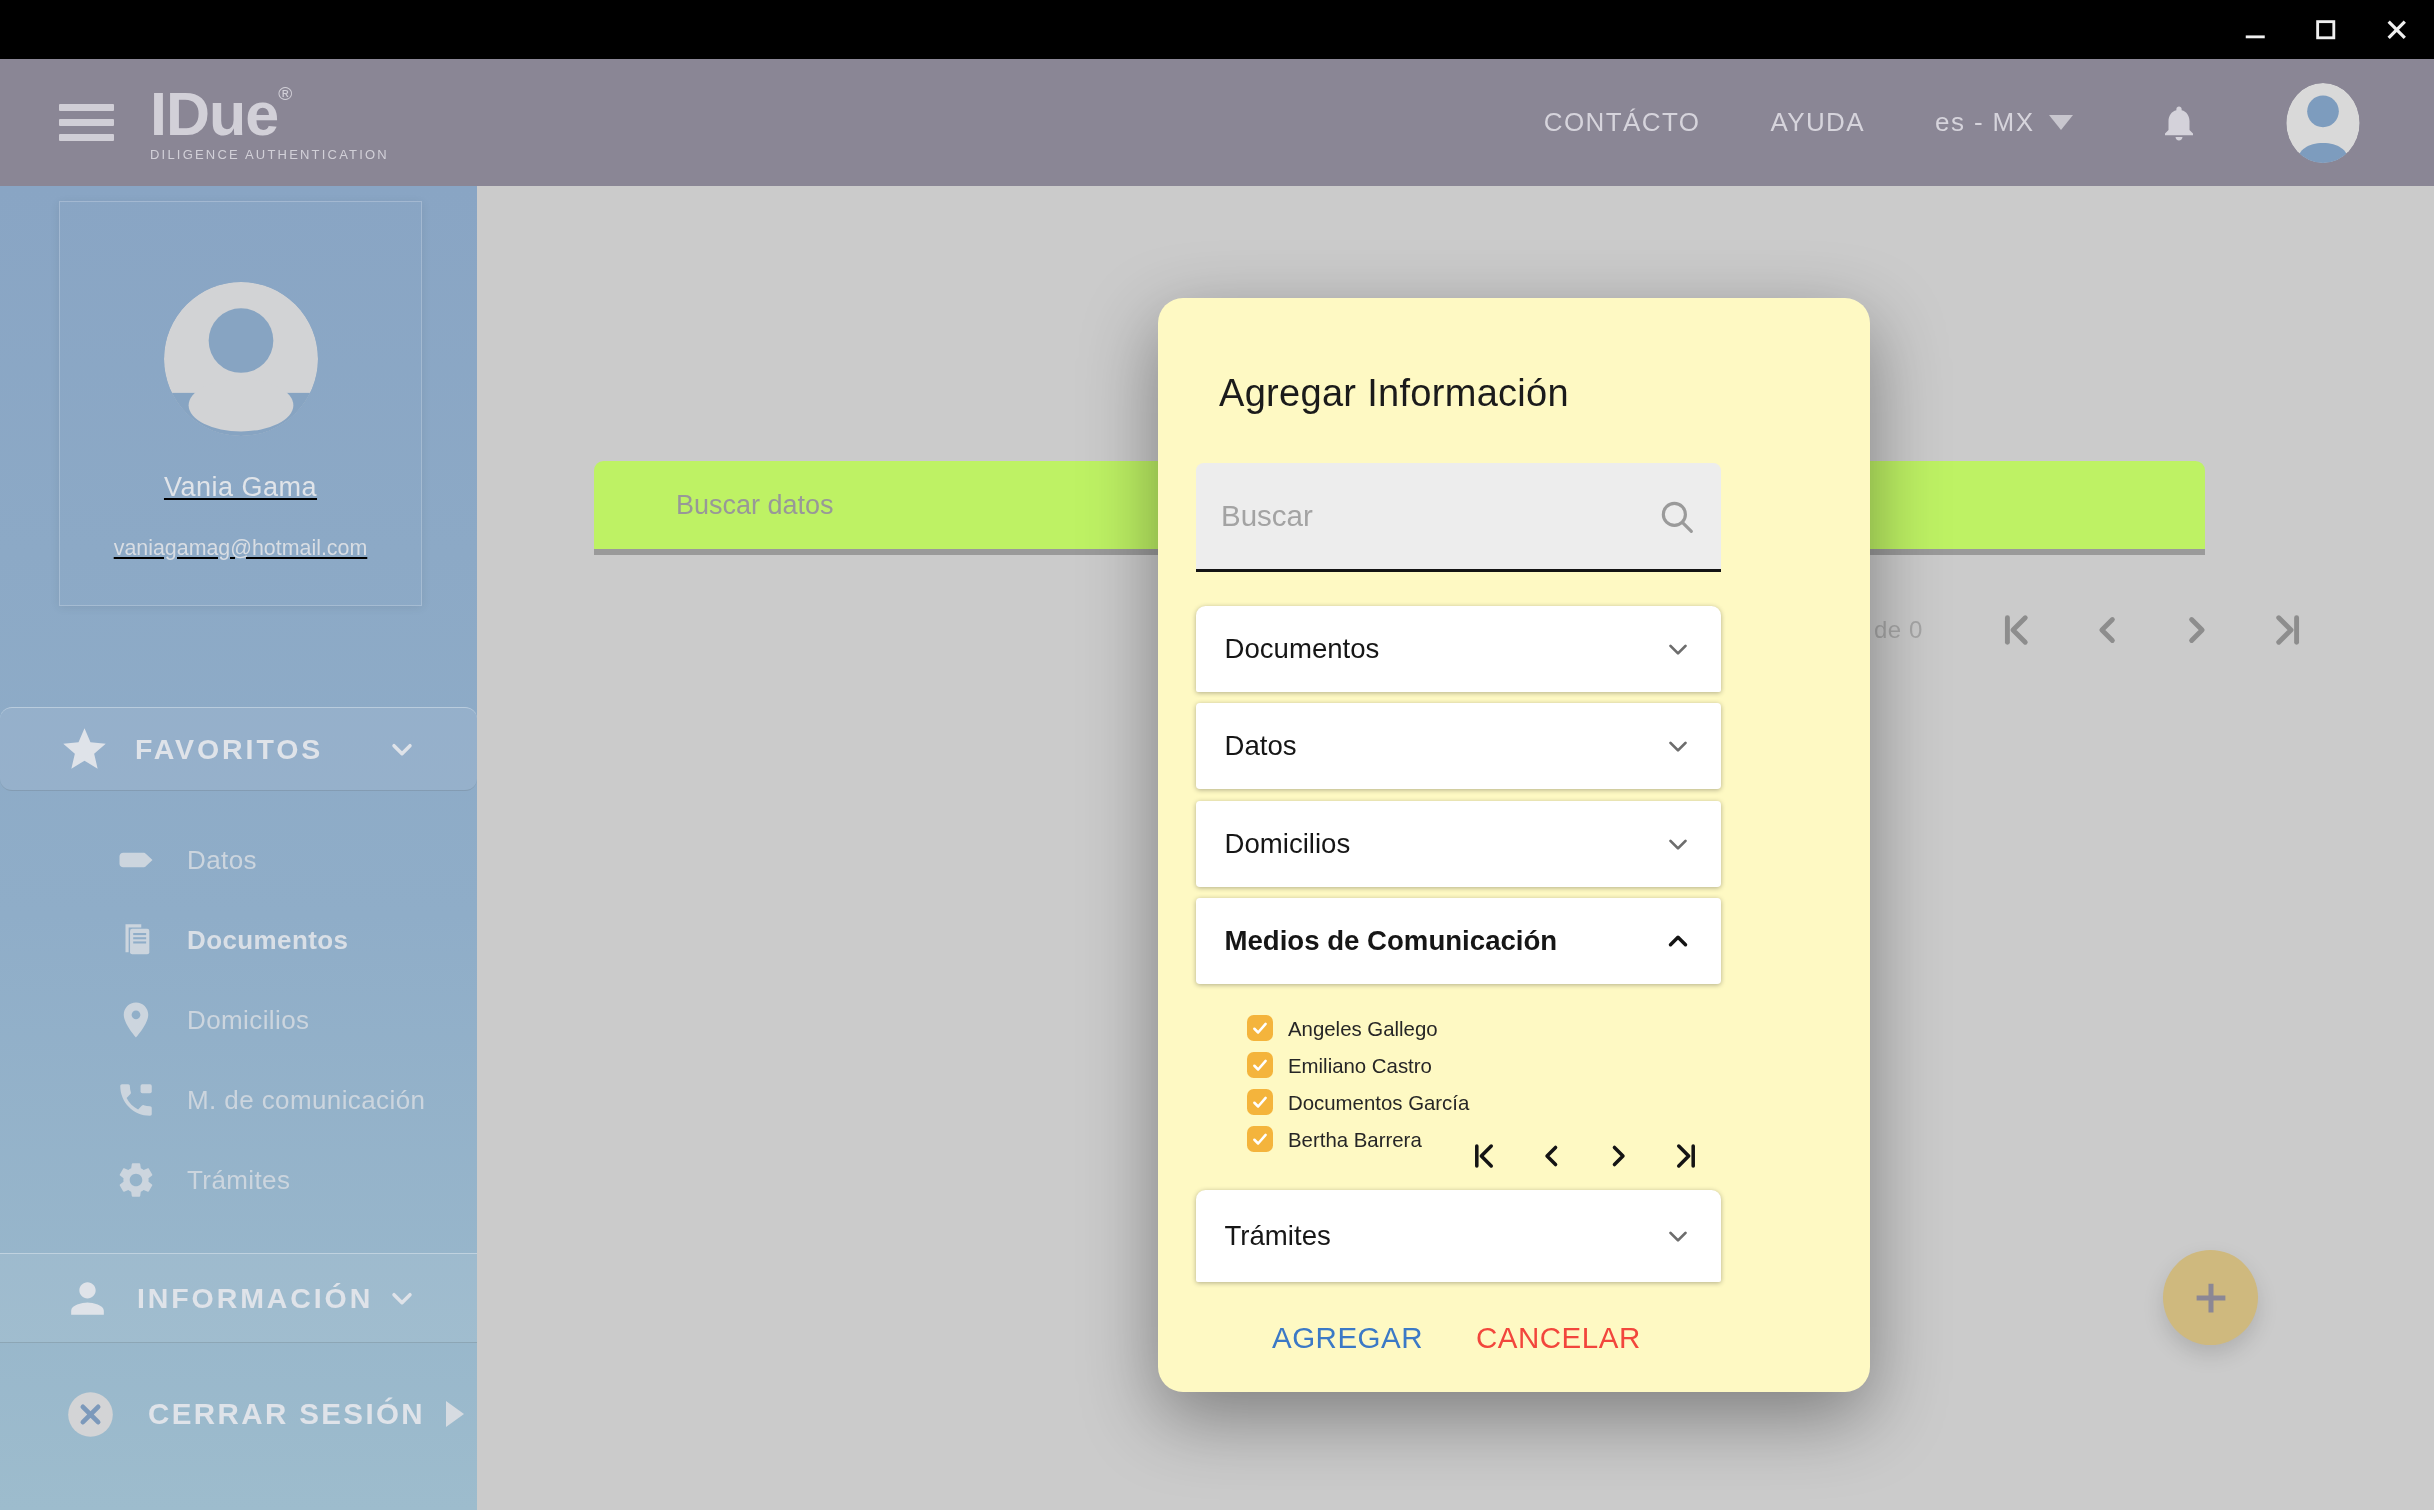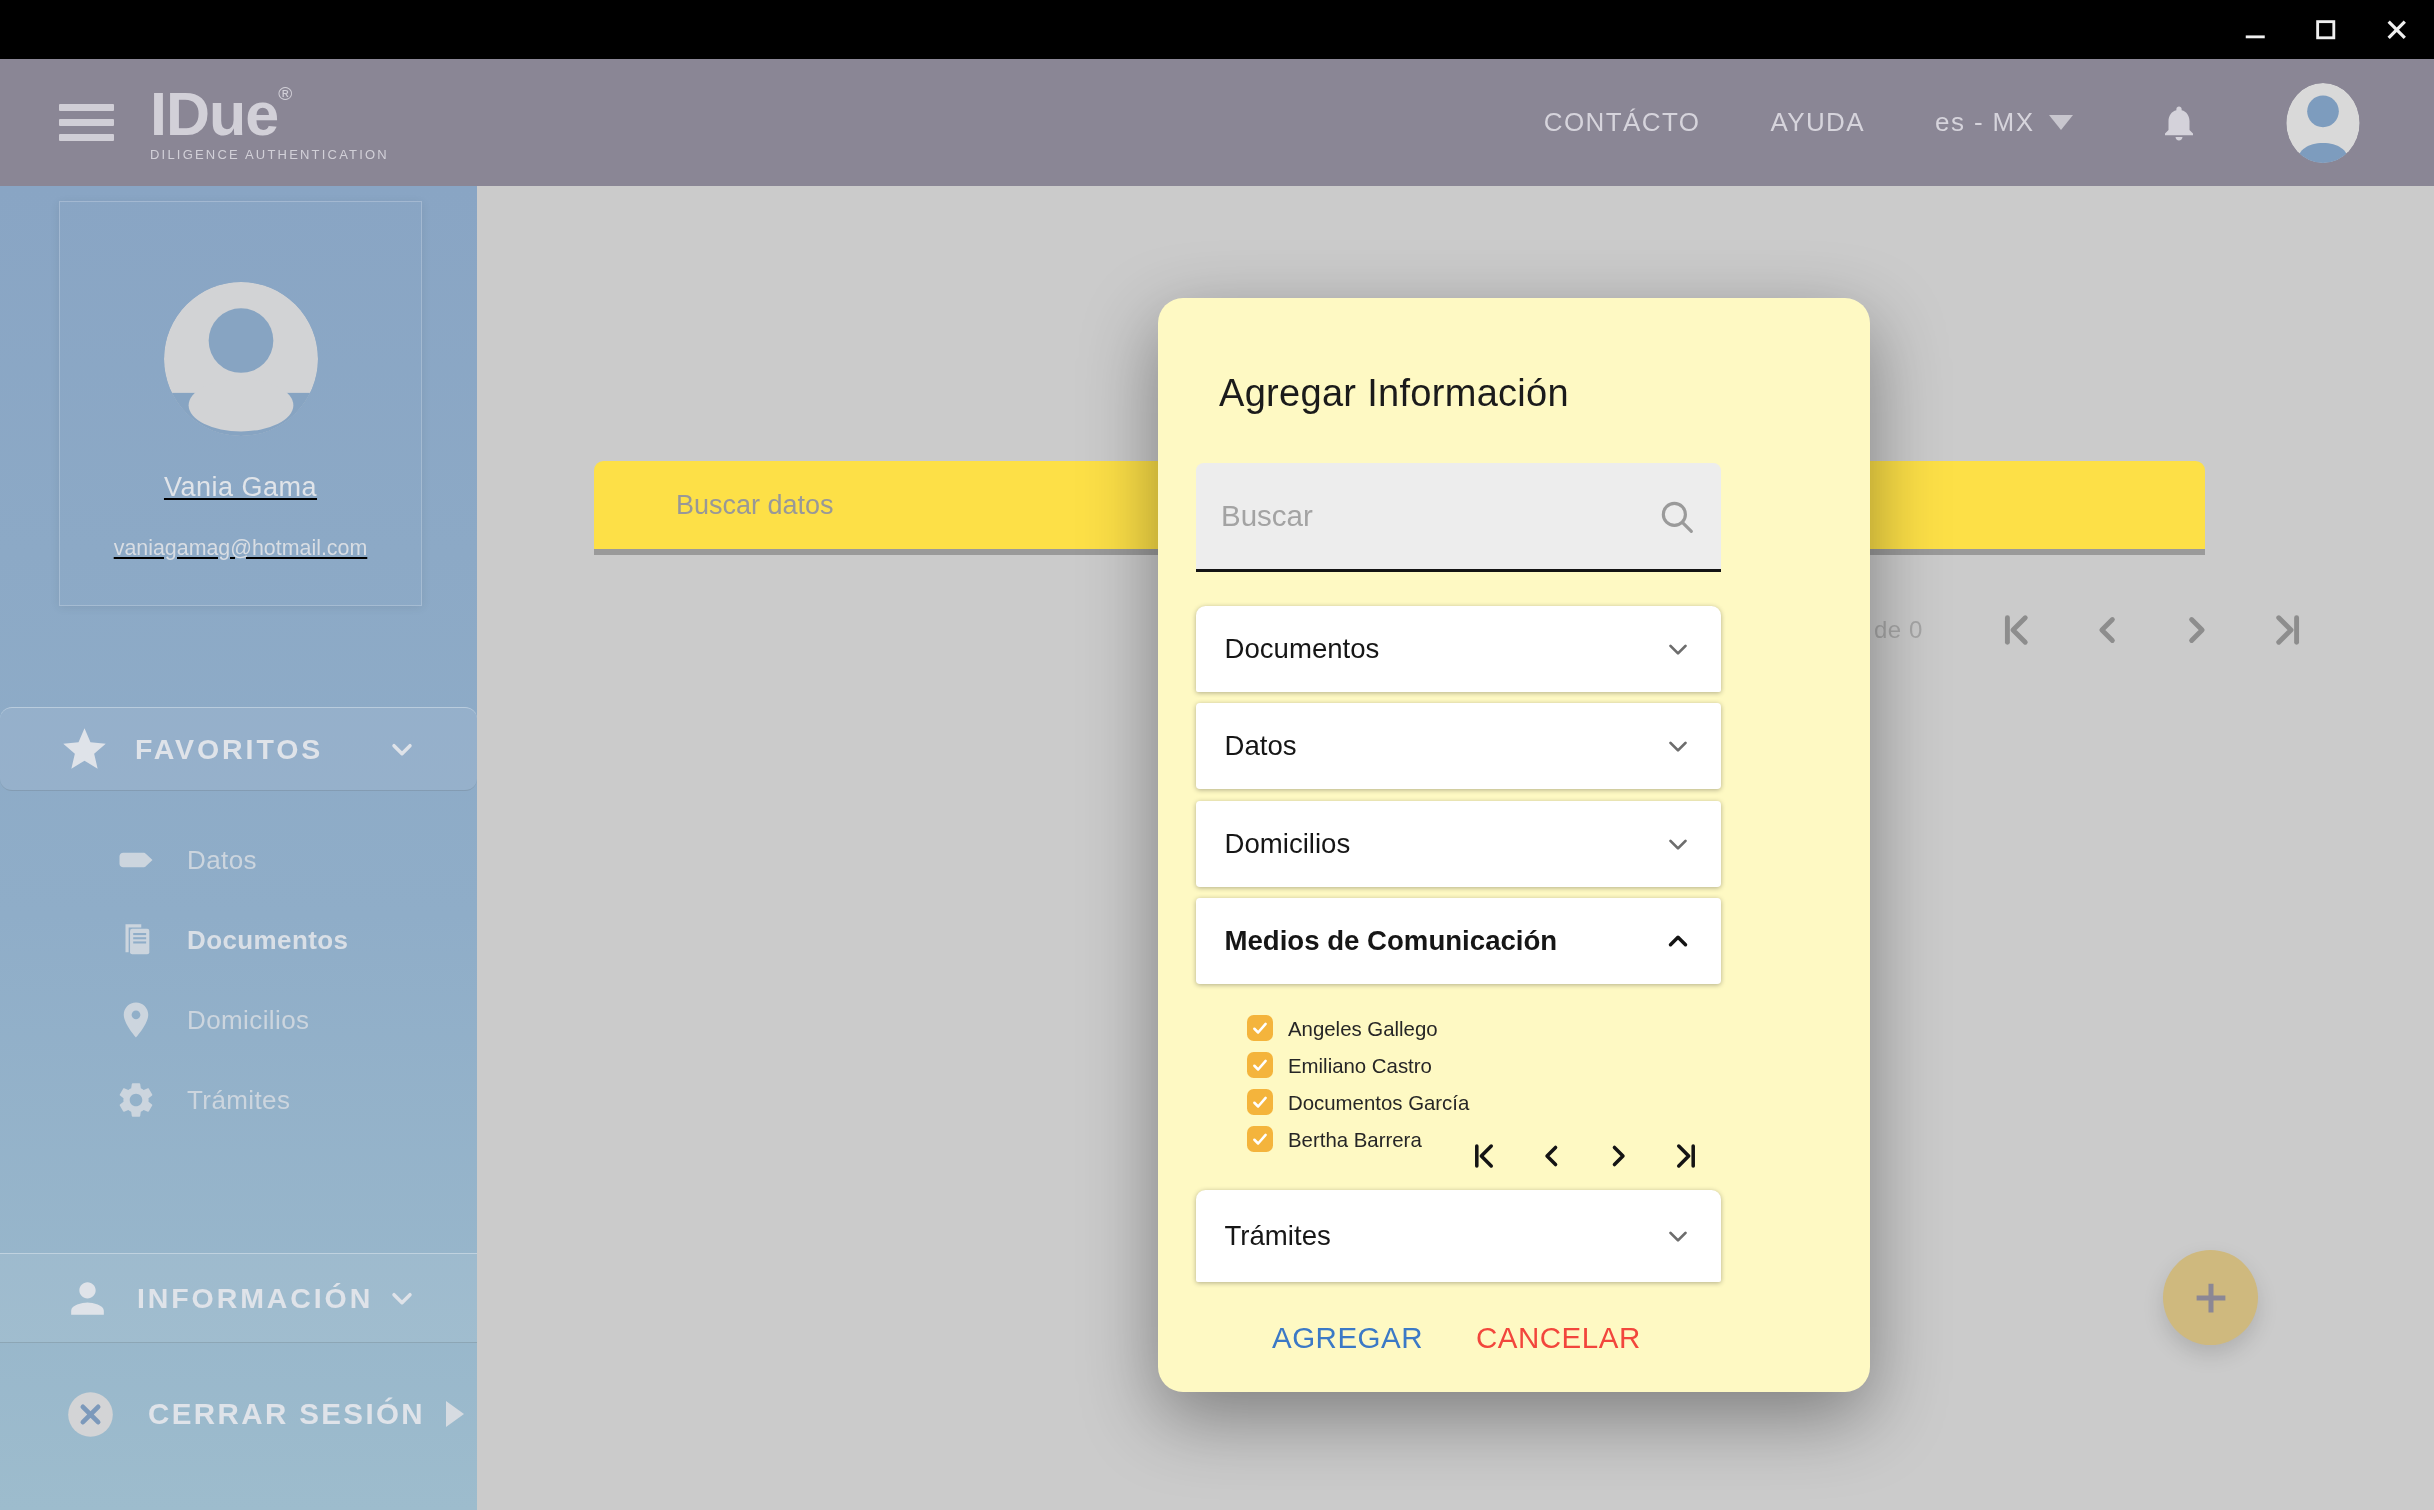--- a/index.html
+++ b/index.html
@@ -74,21 +74,21 @@
 
   .logout{ position:absolute; left:0; top:1190px; height:76px; width:100%; display:flex; align-items:center; cursor:pointer;}
   .logout .icon{ margin-left:65px;}
   .logout .lbl{ margin-left:32px; font-size:29.5px; font-weight:700; letter-spacing:2.4px; color:#dfe3e9;}
   .logout-arrow{ width:0; height:0; border-top:13.3px solid transparent; border-bottom:13.3px solid transparent; border-left:18px solid #d6dbe1; margin-left:21px;}
 
   
   .content{ position:absolute; left:477px; top:186px; width:1957px; height:1324px;}
   .bg-searchbar{
     position:absolute; left:117px; top:275px; width:1611px; height:94px;
-    background:#fde047; border-radius:9.5px 9.5px 0 0;
+    background:#bef264; border-radius:9.5px 9.5px 0 0;
     border-bottom:6.7px solid #9a9a9a;
     display:flex; align-items:center; padding-left:82px;
   }
   .bg-searchbar input{
     width:100%; background:transparent; border:none; outline:none;
     font-size:27px; color:#7d7d7d; font-family:"Liberation Sans",sans-serif;
   }
   .bg-searchbar input::placeholder{ color:#989898;}
   .pagerow{ position:absolute; left:1270px; top:419px; height:49px; display:flex; align-items:center;}
   .select-stub{ width:68px; border-bottom:1.9px solid #a9a9a9; display:flex; justify-content:flex-end; padding-bottom:9.5px; cursor:pointer;}
@@ -271,20 +271,29 @@
       <span class="icon">
           <svg width="42" height="42" viewBox="0 0 24 24">
             <path fill="#ccd5de" d="M12 2C8.13 2 5 5.13 5 9c0 5.25 7 13 7 13s7-7.75 7-13c0-3.87-3.13-7-7-7zm0 9.5c-1.38 0-2.5-1.12-2.5-2.5s1.12-2.5 2.5-2.5 2.5 1.12 2.5 2.5-1.12 2.5-2.5 2.5z"></path>
           </svg>
         </span>
       <span class="lbl">Domicilios</span>
     </div>
     <div class="side-item">
       <span class="icon">
           <svg width="42" height="42" viewBox="0 0 24 24">
+            <path fill="#ccd5de" d="M6.62 10.79c1.44 2.83 3.76 5.14 6.59 6.59l2.2-2.2c.27-.27.67-.36 1.02-.24 1.12.37 2.33.57 3.57.57.55 0 1 .45 1 1V20c0 .55-.45 1-1 1-9.39 0-17-7.61-17-17 0-.55.45-1 1-1h3.5c.55 0 1 .45 1 1 0 1.25.2 2.45.57 3.57.11.35.03.74-.25 1.02l-2.2 2.2z"></path>
+            <rect x="14.6" y="3" width="6.4" height="5.2" rx="1" fill="#ccd5de"></rect>
+          </svg>
+        </span>
+      <span class="lbl">M. de comunicación</span>
+    </div>
+    <div class="side-item">
+      <span class="icon">
+          <svg width="42" height="42" viewBox="0 0 24 24">
             <path fill="#ccd5de" d="M19.14,12.94c0.04-0.3,0.06-0.61,0.06-0.94c0-0.32-0.02-0.64-0.07-0.94l2.03-1.58c0.18-0.14,0.23-0.41,0.12-0.61l-1.92-3.32c-0.12-0.22-0.37-0.29-0.59-0.22l-2.39,0.96c-0.5-0.38-1.03-0.7-1.62-0.94L14.4,2.81c-0.04-0.24-0.24-0.41-0.48-0.41h-3.84c-0.24,0-0.43,0.17-0.47,0.41L9.25,5.35C8.66,5.59,8.12,5.92,7.63,6.29L5.24,5.33c-0.22-0.08-0.47,0-0.59,0.22L2.74,8.87C2.62,9.08,2.66,9.34,2.86,9.48l2.03,1.58C4.84,11.36,4.8,11.69,4.8,12s0.02,0.64,0.07,0.94l-2.03,1.58c-0.18,0.14-0.23,0.41-0.12,0.61l1.92,3.32c0.12,0.22,0.37,0.29,0.59,0.22l2.39-0.96c0.5,0.38,1.03,0.7,1.62,0.94l0.36,2.54c0.05,0.24,0.24,0.41,0.48,0.41h3.84c0.24,0,0.44-0.17,0.47-0.41l0.36-2.54c0.59-0.24,1.13-0.56,1.62-0.94l2.39,0.96c0.22,0.08,0.47,0,0.59-0.22l1.92-3.32c0.12-0.22,0.07-0.47-0.12-0.61L19.14,12.94z M12,15.6c-1.98,0-3.6-1.62-3.6-3.6s1.62-3.6,3.6-3.6s3.6,1.62,3.6,3.6S13.98,15.6,12,15.6z"></path>
           </svg>
         </span>
       <span class="lbl">Trámites</span>
     </div>
   </div>
 
   <div class="band band-info">
     <svg width="49" height="49" viewBox="0 0 24 24" style="margin-left:63px">
         <path fill="#dfe3e9" d="M12 12c2.21 0 4-1.79 4-4s-1.79-4-4-4-4 1.79-4 4 1.79 4 4 4zm0 2c-2.67 0-8 1.34-8 4v2h16v-2c0-2.66-5.33-4-8-4z"></path>

